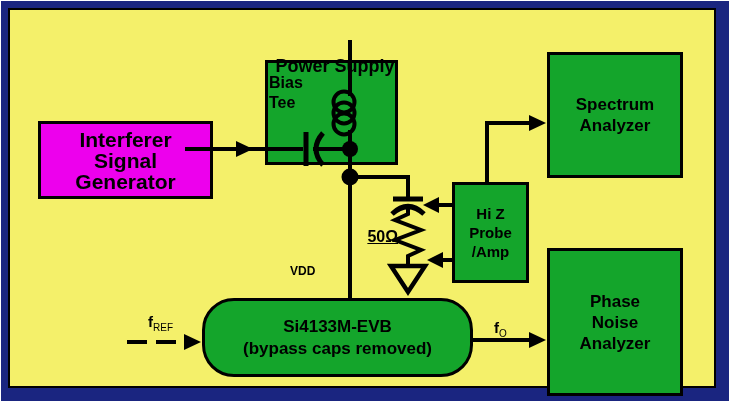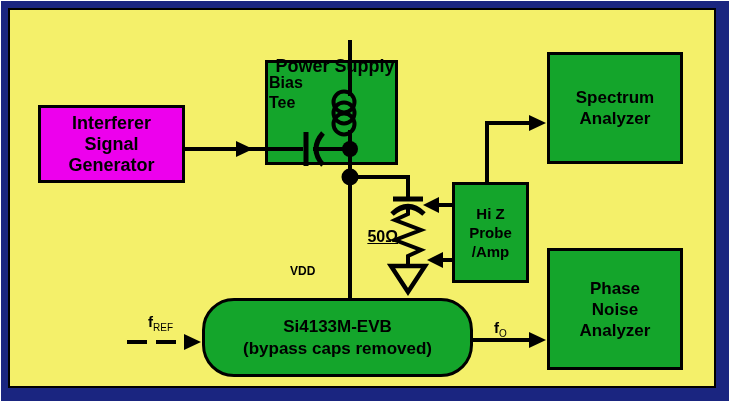--- a/index.html
+++ b/index.html
@@ -24,48 +24,48 @@
   .flabel{position:absolute;z-index:4;line-height:1.2;}
   sub{font-size:10px;font-weight:normal;}
 </style>
 </head>
 <body>
 
 <div class="canvas">
   <div class="frame"></div>
   <div class="paper"></div>
 
-  <div class="block magenta" style="left:38px;top:105px;width:147px;height:78px;font-size:18px;line-height:21px;">
+  <div class="block magenta" style="left:38px;top:121px;width:175px;height:78px;font-size:21px;line-height:21px;">
     <span class="blabel">Interferer
 Signal
 Generator</span>
   </div>
 
   <div class="block green topleft" style="left:265px;top:60px;width:133px;height:105px;font-size:16px;line-height:20px;padding:10px 0 0 1px;">
     <span class="blabel">Bias
 Tee</span>
   </div>
 
-  <div class="block green" style="left:547px;top:52px;width:136px;height:112px;font-size:17px;line-height:21px;">
+  <div class="block green" style="left:547px;top:52px;width:136px;height:126px;font-size:17px;line-height:21px;">
     <span class="blabel">Spectrum
 Analyzer</span>
   </div>
 
   <div class="block green" style="left:452px;top:182px;width:77px;height:101px;font-size:15px;line-height:19px;">
     <span class="blabel">Hi Z
 Probe
 /Amp</span>
   </div>
 
   <div class="block green" style="left:202px;top:298px;width:271px;height:79px;font-size:17px;line-height:22px;border-radius:32px;">
     <span class="blabel">Si4133M-EVB
 (bypass caps removed)</span>
   </div>
 
-  <div class="block green" style="left:547px;top:248px;width:136px;height:122px;font-size:17px;line-height:21px;">
+  <div class="block green" style="left:547px;top:248px;width:136px;height:148px;font-size:17px;line-height:21px;">
     <span class="blabel">Phase
 Noise
 Analyzer</span>
   </div>
 
   <svg class="wires" width="730" height="402" viewBox="0 0 730 402">
     <g stroke="#000" stroke-width="4" fill="none">
 
       <path d="M350 40 V96"></path>
 

